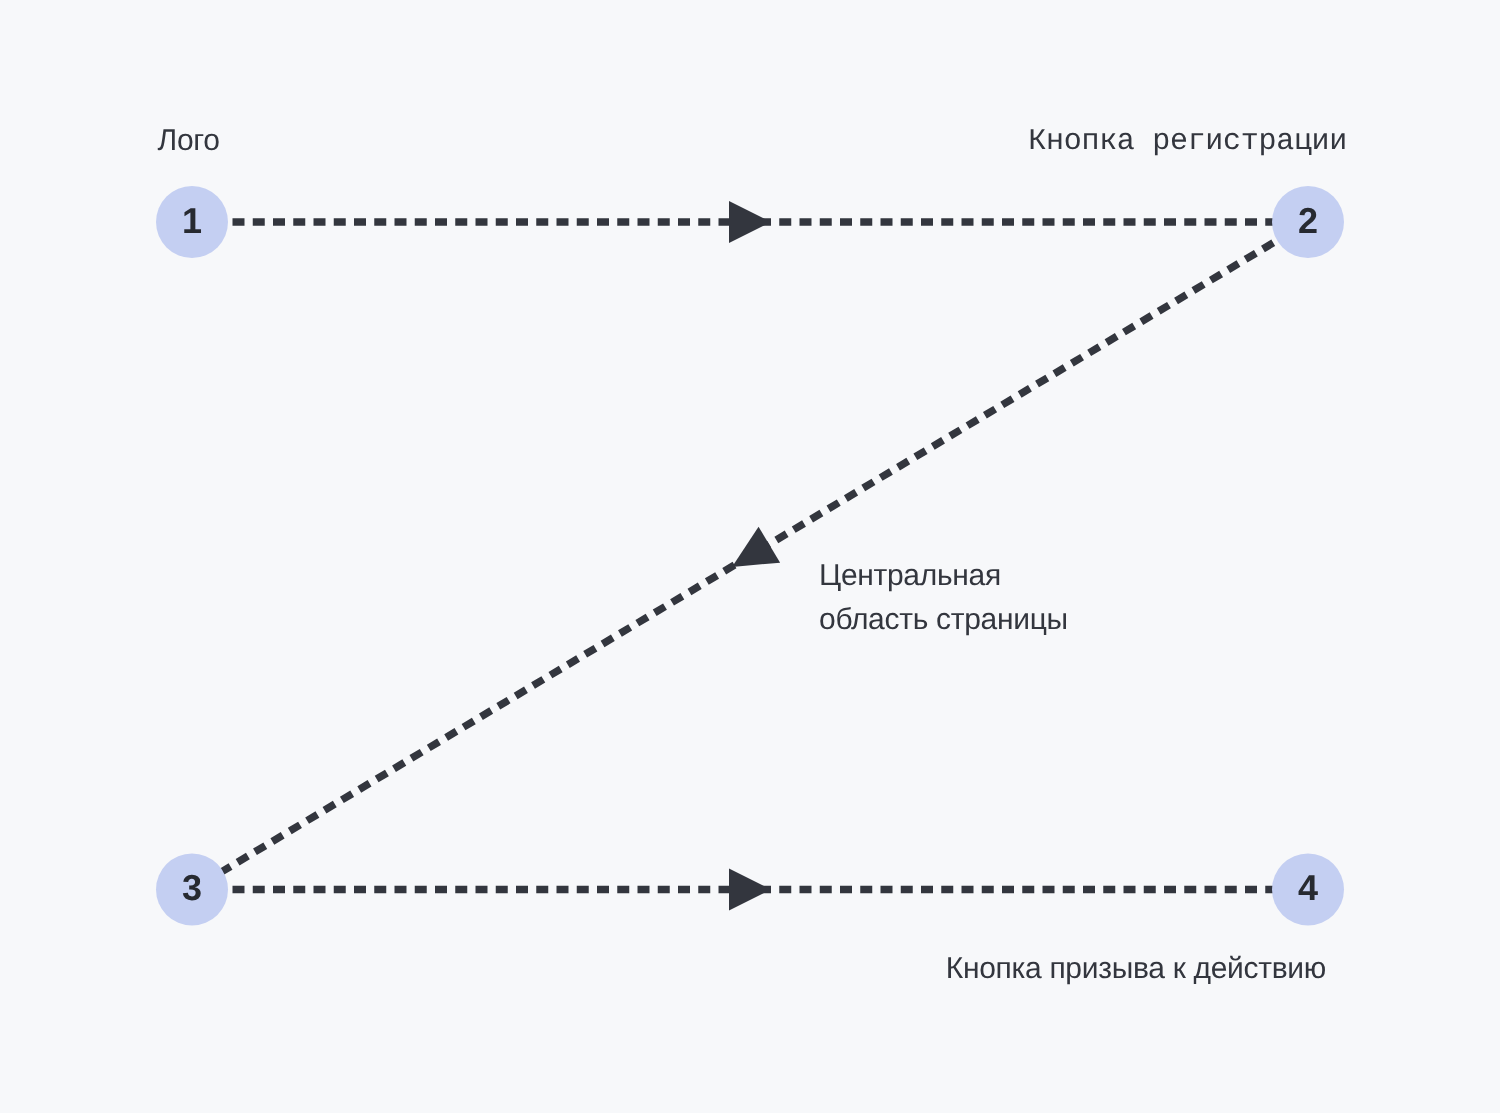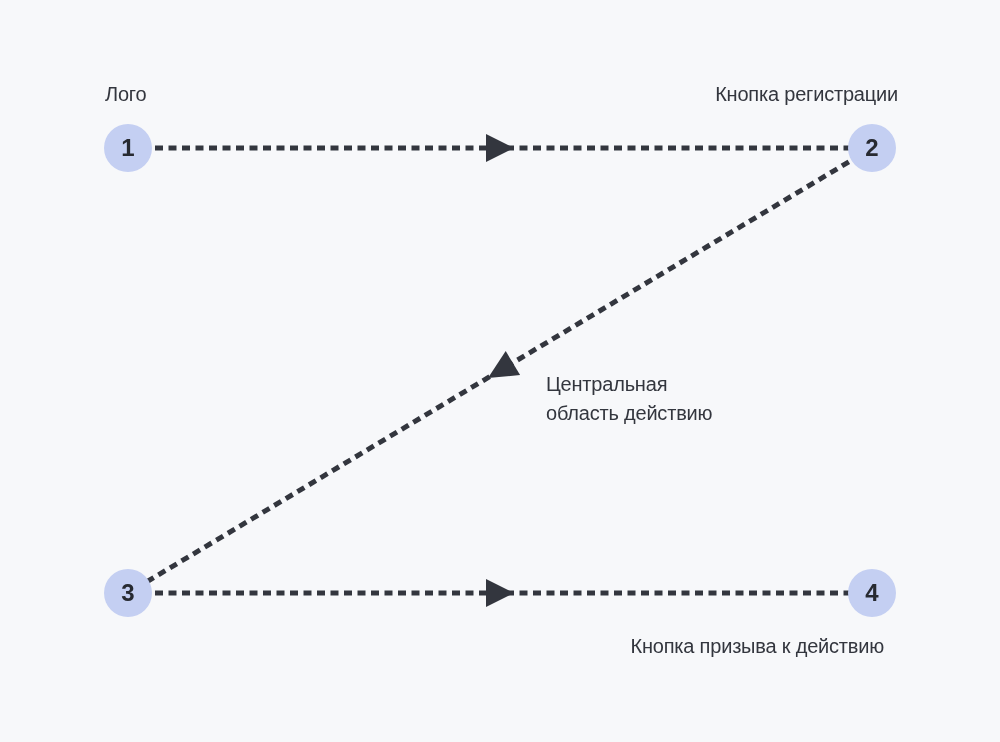--- a/index.html
+++ b/index.html
@@ -52,21 +52,21 @@
   .node-4{left:848px;top:569px;}
   .label{
     position:absolute;
     font-size:20px;
     line-height:29px;
     letter-spacing:-0.2px;
     color:var(--text);
     white-space:pre-line;
   }
   .label-1{left:105px;top:80px;}
-  .label-2{right:102px;top:80px;text-align:center;}
+  .label-2{right:102px;top:80px;text-align:center;font-family:Liberation Mono, monospace;}
   .label-3{left:105px;top:632px;}
   .label-4{right:116px;top:632px;text-align:right;}
   .label-center{left:546px;top:370px;}
 </style>
 </head>
 <body>
 
 <div class="canvas">
 
   <svg class="connector-svg" viewBox="0 0 1000 742">
@@ -88,15 +88,15 @@
     <span>3</span>
   </div>
   <div class="node node-4">
     <span>4</span>
   </div>
 
   <div class="label label-1">Лого</div>
   <div class="label label-2">Кнопка регистрации</div>
   <div class="label label-4">Кнопка призыва к действию</div>
   <div class="label label-center">Центральная
-область действию</div>
+область страницы</div>
 
 </div>
 
 </body></html>

